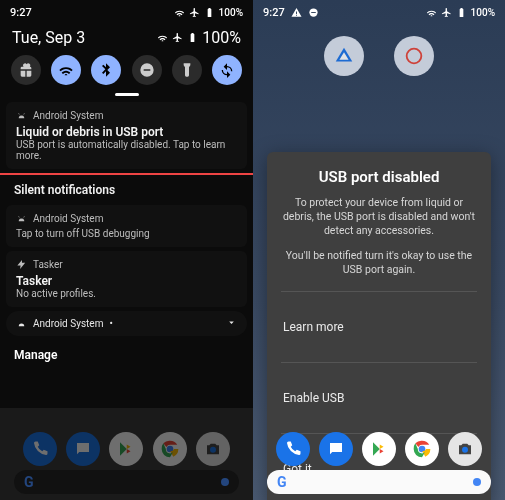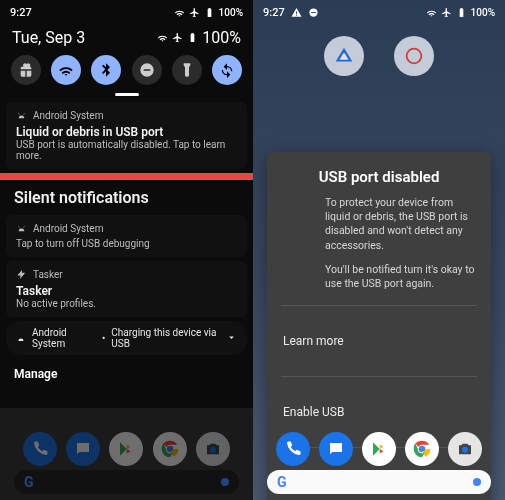--- a/index.html
+++ b/index.html
@@ -27,21 +27,21 @@
   .qs svg { width:16px; height:16px; fill:#000; }
   .qs .off svg { fill:#ccc; }
   .handle { width:24px; height:3px; background:#fff; border-radius:2px; margin:2px auto 6px auto; }
 
   .panel { background:#111; border-radius:6px; margin:4px 6px; padding:8px 10px; color:#e8e8e8; }
   .panel .app { display:flex; align-items:center; gap:6px; font-size:10px; color:#bdbdbd; margin-bottom:4px; }
   .panel .app svg { width:11px; height:11px; fill:#bdbdbd; }
   .panel .title { font-size:12px; font-weight:600; color:#f3f3f3; }
   .panel .sub { font-size:10px; color:#bdbdbd; margin-top:0; }
 
-  .section-label { color:#f0f0f0; font-size:16px; font-weight:600; padding:8px 14px 4px 14px; border-top:7px solid #ef4444; margin-top:4px; }
+  .section-label { color:#f0f0f0; font-size:12px; font-weight:600; padding:8px 14px 4px 14px; border-top:2px solid #ef4444; margin-top:4px; }
 
   .foot-notif { display:flex; align-items:center; justify-content:space-between; background:#111; border-radius:14px; margin:4px 6px; padding:6px 10px; color:#e6e6e6; font-size:10px; }
   .foot-notif .lead { display:flex; align-items:center; gap:6px; }
   .foot-notif svg { width:11px; height:11px; fill:#e6e6e6; }
 
   .manage { color:#fff; font-size:12px; font-weight:600; padding:8px 14px 10px 14px; }
 
   
   .home-dim { position:absolute; bottom:0; left:0; right:0; height:92px; background:#1d1d1d; opacity:0.85; }
   .dock { position:absolute; bottom:34px; left:0; right:0; display:flex; justify-content:space-around; padding:0 18px; }
@@ -51,21 +51,21 @@
   .dim .pill { filter:brightness(0.6); }
 
   
   .r-date { text-align:center; color:#e2e7f2; font-size:15px; padding:22px 0 2px 0; display:flex; gap:8px; justify-content:center; align-items:center; }
   .r-date svg { width:14px; height:14px; fill:#e2e7f2; }
   .r-apps { display:flex; justify-content:center; gap:30px; margin-top:14px; }
   .r-apps .circ { width:40px; height:40px; border-radius:50%; background:#dfe5f0; display:flex; align-items:center; justify-content:center; opacity:0.85; }
 
   .dialog { position:absolute; left:14px; right:14px; top:152px; background:#3f3f3f; border-radius:6px; color:#eee; padding:16px 14px 4px 14px; box-shadow:0 4px 20px rgba(0,0,0,0.4); }
   .dialog h2 { font-size:15px; font-weight:600; text-align:center; color:#fff; }
-  .dialog p { font-size:10.5px; text-align:left; color:#d6d6d6; margin-top:10px; line-height:1.35;margin-left:44px; }
+  .dialog p { font-size:10.5px; text-align:center; color:#d6d6d6; margin-top:10px; line-height:1.35; }
   .dialog .btns { margin-top:14px; }
   .dialog .btn { border-top:1px solid #555; padding:28px 2px; font-size:12px; color:#eaeaea; }
 
   
   .r-dock { position:absolute; bottom:34px; left:0; right:0; display:flex; justify-content:space-around; padding:0 18px; }
   .r-pill { position:absolute; bottom:6px; left:14px; right:14px; height:24px; border-radius:14px; background:#fafafa; display:flex; align-items:center; justify-content:space-between; padding:0 10px; }
 
   
   .ic-phone { background:#1a73e8; }
   .ic-msg { background:#1a73e8; }
@@ -189,21 +189,20 @@
       <div class="sub">No active profiles.</div>
     </div>
 
     <div class="foot-notif">
       <div class="lead">
         <svg viewBox="0 0 24 24">
             <path d="M6 18a6 6 0 0112 0H6z"></path>
           </svg>
         <span>Android System</span>
         <span>•</span>
-        <span>Charging this device via USB</span>
       </div>
       <span><svg viewBox="0 0 24 24" width="11" height="11">
             <path fill="#e6e6e6" d="M7 10l5 5 5-5z"></path>
           </svg></span>
     </div>
 
     <div class="manage">Manage</div>
 
     <div class="home-dim dim">
       <div class="dock">

